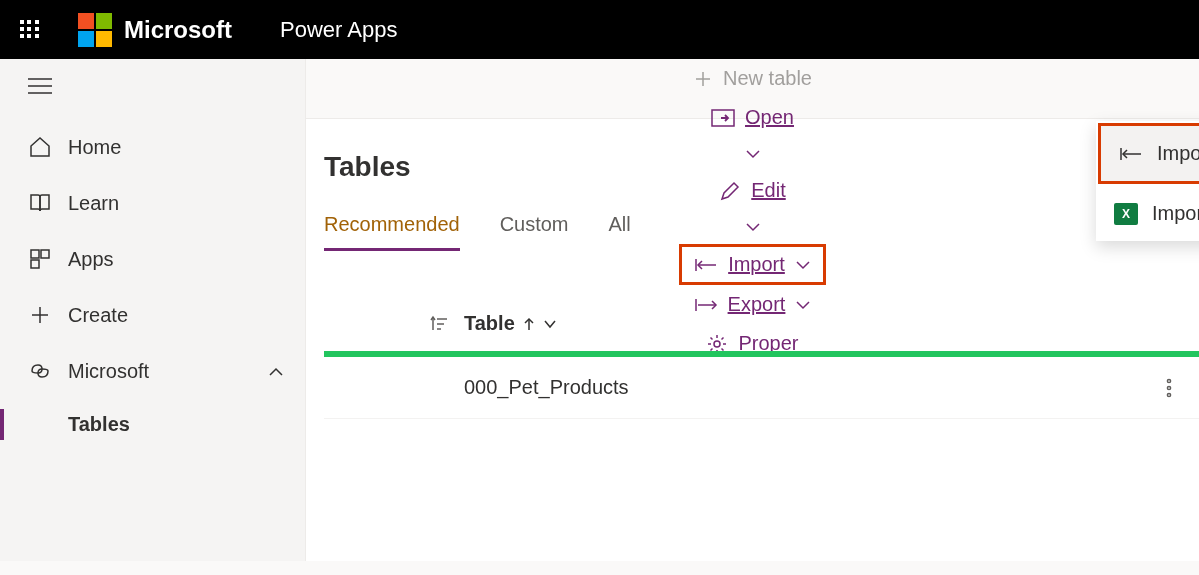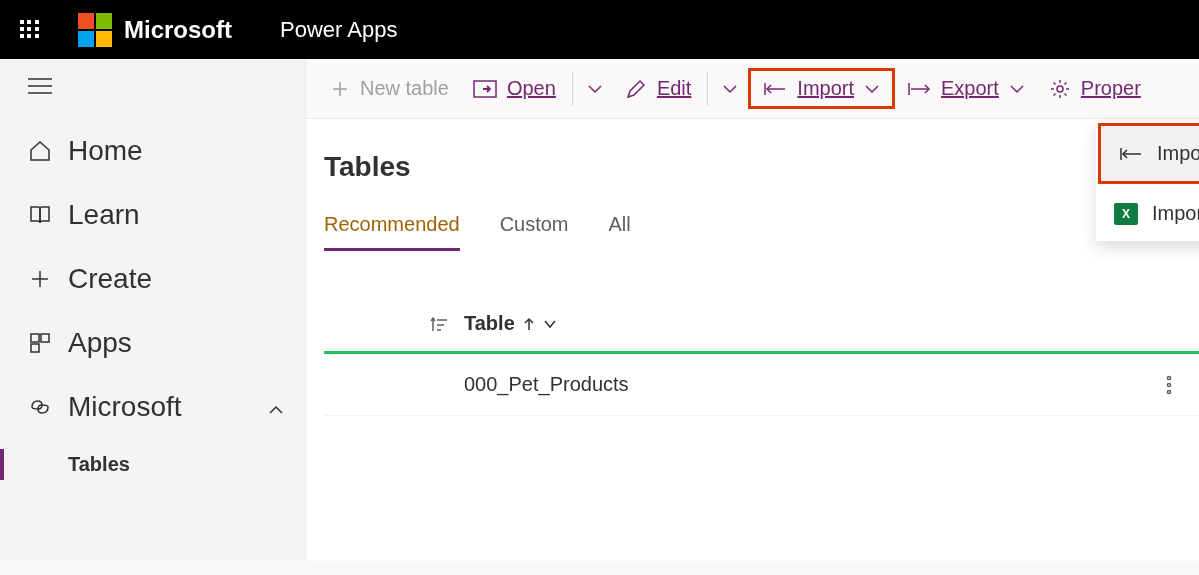--- a/index.html
+++ b/index.html
@@ -17,32 +17,32 @@
   .brand { font-size: 24px; font-weight: 600; margin-right: 48px; }
   .app-name { font-size: 22px; font-weight: 400; }
 
   
   .shell { display: flex; height: calc(575px - 73px); }
 
   
   .sidebar { width: 306px; background: #f5f4f3; display: flex; flex-direction: column; padding-top: 10px; border-right: 1px solid #edebe9; }
   .hamburger { padding: 8px 20px 20px 28px; }
   .hamburger svg { width: 24px; height: 18px; }
-  .nav-item { display: flex; align-items: center; padding: 16px 20px 16px 28px; font-size: 28px; cursor: pointer; position: relative; }
+  .nav-item { display: flex; align-items: center; padding: 16px 20px 16px 28px; font-size: 20px; cursor: pointer; position: relative; }
   .nav-item .icon { width: 24px; height: 24px; margin-right: 16px; display: flex; align-items: center; justify-content: center; }
   .nav-item .expander { margin-left: auto; }
   .sub-item { display: flex; align-items: center; padding: 14px 20px 14px 68px; font-size: 20px; cursor: pointer; position: relative; }
   .sub-item.active::before { content: ""; position: absolute; left: 0; top: 10px; bottom: 10px; width: 4px; background: #742774; }
   .sub-item.active { font-weight: 600; }
 
   
   .main { flex: 1; background: #fff; display: flex; flex-direction: column; position: relative; }
 
   
-  .toolbar { height: 60px; display: flex; align-items: center; padding: 0 12px; background: #faf9f8; border-bottom: 1px solid #edebe9; }
+  .toolbar { height: 60px; display: flex; align-items: center; padding: 0 12px; background: #faf9f8; border-bottom: 1px solid #edebe9; flex-direction: column; }
   .tb-btn { display: flex; align-items: center; padding: 8px 12px; font-size: 20px; color: #605e5c; cursor: pointer; gap: 10px; }
   .tb-btn.purple { color: #742774; text-decoration: underline; }
   .tb-btn.muted { color: #a19f9d; }
   .tb-sep { width: 1px; height: 34px; background: #d2d0ce; margin: 0 4px; }
   .chev-sm { padding: 8px 10px; cursor: pointer; }
   .highlight-red { border: 3px solid #d83b01; }
 
   
   .dropdown { position: absolute; top: 62px; left: 790px; width: 278px; background: #fff; box-shadow: 0 6px 16px rgba(0,0,0,0.15); z-index: 10; }
   .dd-item { display: flex; align-items: center; padding: 16px 18px; font-size: 20px; gap: 14px; cursor: pointer; }
@@ -52,21 +52,21 @@
 
   
   .content { padding: 32px 0 0 18px; flex: 1; }
   .page-title { font-size: 28px; font-weight: 600; margin-bottom: 30px; }
   .tabs { display: flex; gap: 40px; font-size: 20px; border-bottom: 1px solid transparent; }
   .tab { padding-bottom: 12px; cursor: pointer; color: #605e5c; }
   .tab.active { color: #a16207; border-bottom: 3px solid #742774; font-weight: 400; }
 
   
   .table-wrap { margin-top: 50px; }
-  .table-head { display: flex; align-items: flex-end; padding: 10px 0 16px 0; border-bottom: 3px solid #22c55e; }
+  .table-head { display: flex; align-items: center; padding: 10px 0 16px 0; border-bottom: 6px solid #22c55e; }
   .col-check { width: 90px; display: flex; justify-content: center; }
   .col-sort { width: 50px; display: flex; justify-content: center; }
   .col-name { flex: 1; font-size: 20px; font-weight: 600; display: flex; align-items: center; gap: 8px; }
   .col-menu { width: 60px; display: flex; justify-content: center; }
   .row { display: flex; align-items: center; height: 62px; border-bottom: 1px solid #f3f2f1; }
   .row.selected { background: #edebe9; }
   .row .cell-name { flex: 1; font-size: 20px; }
   .check-circle { width: 26px; height: 26px; border-radius: 50%; background: #742774; display: flex; align-items: center; justify-content: center; color: #fff; font-size: 15px; }
 
   svg { stroke: currentColor; fill: none; stroke-width: 1.5; }
@@ -123,36 +123,36 @@
             <path d="M3 4 H10 Q12 4 12 6 V20 Q12 18 10 18 H3 Z"></path>
             <path d="M21 4 H14 Q12 4 12 6 V20 Q12 18 14 18 H21 Z"></path>
           </svg>
         </span>
       <span>Learn</span>
     </div>
 
     <div class="nav-item">
       <span class="icon">
           <svg viewBox="0 0 24 24">
-            <line x1="12" y1="4" x2="12" y2="20"></line>
-            <line x1="4" y1="12" x2="20" y2="12"></line>
-          </svg>
-        </span>
-      <span>Create</span>
-    </div>
-
-    <div class="nav-item">
-      <span class="icon">
-          <svg viewBox="0 0 24 24">
             <rect x="3" y="3" width="8" height="8"></rect>
             <rect x="13" y="3" width="8" height="8"></rect>
             <rect x="3" y="13" width="8" height="8"></rect>
           </svg>
         </span>
       <span>Apps</span>
+    </div>
+
+    <div class="nav-item">
+      <span class="icon">
+          <svg viewBox="0 0 24 24">
+            <line x1="12" y1="4" x2="12" y2="20"></line>
+            <line x1="4" y1="12" x2="20" y2="12"></line>
+          </svg>
+        </span>
+      <span>Create</span>
     </div>
 
     <div class="nav-item">
       <span class="icon">
           <svg viewBox="0 0 24 24">
             <path d="M4 12 Q4 6 10 6 Q14 6 14 10 Q14 14 10 14 Q4 14 4 12 Z"></path>
             <path d="M20 12 Q20 18 14 18 Q10 18 10 14 Q10 10 14 10 Q20 10 20 12 Z"></path>
           </svg>
         </span>
       <span>Microsoft</span>

